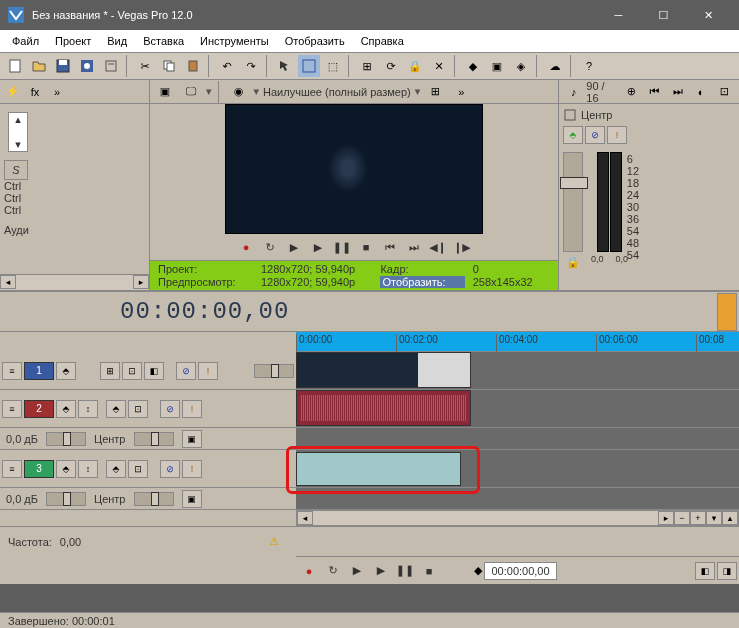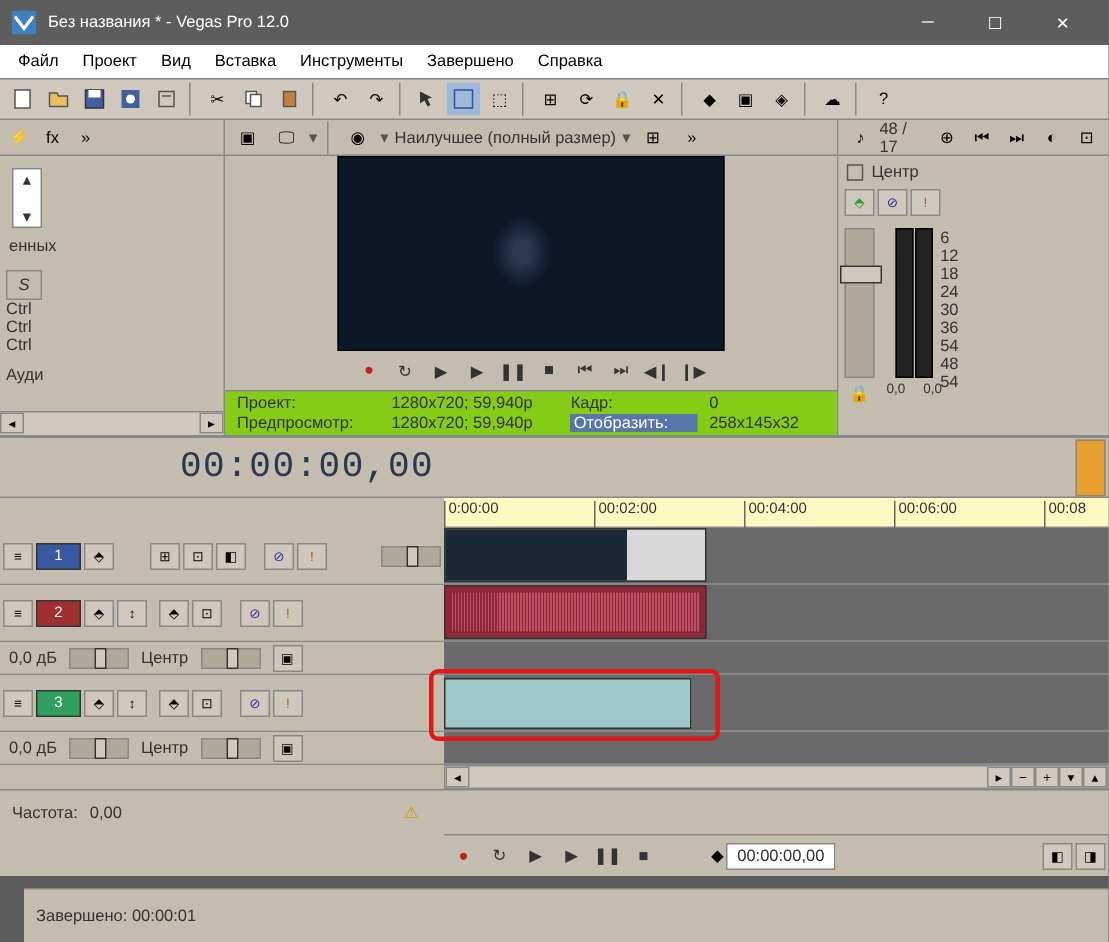--- a/index.html
+++ b/index.html
@@ -35,41 +35,41 @@
 .mixer-body { flex: 1; display: flex; padding: 4px; gap: 8px; }
 .fader-col { display: flex; flex-direction: column; align-items: center; }
 .fader { width: 20px; height: 100px; background: #b0a898; border: 1px solid #888; position: relative; }
 .fader-handle { position: absolute; left: -4px; width: 28px; height: 12px; background: #d0c8bc; border: 1px solid #333; top: 24px; }
 .meter { width: 12px; height: 100px; background: #222; border: 1px solid #000; position: relative; }
 .meter-scale { position: absolute; right: -18px; top: 0; font-size: 9px; color: #333; display: flex; flex-direction: column; justify-content: space-between; height: 100%; }
 .mixer-readout { font-size: 9px; color: #333; text-align: center; }
 .timeline-area { background: #c4bcae; border-top: 2px solid #888; }
 .time-display { height: 40px; display: flex; align-items: center; background: #c4bcae; border-bottom: 1px solid #888; }
 .time-display-text { font-size: 24px; color: #2a3850; padding-left: 120px; font-family: 'Courier New', monospace; letter-spacing: 1px; }
-.ruler { height: 20px; background: #fef9c3; display: flex; border-bottom: 1px solid #888; margin-left: 296px; position: relative; }
+.ruler { height: 20px; background: #0ea5e9; display: flex; border-bottom: 1px solid #888; margin-left: 296px; position: relative; }
 .ruler-tick { position: absolute; font-size: 10px; color: #333; top: 2px; border-left: 1px solid #666; padding-left: 2px; height: 100%; }
 .tracks { display: flex; flex-direction: column; }
 .track { display: flex; height: 38px; border-bottom: 1px solid #888; }
 .track-header { width: 296px; background: #c4bcae; display: flex; align-items: center; padding: 2px; gap: 2px; }
 .track-badge { width: 30px; height: 18px; display: flex; align-items: center; justify-content: center; color: #fff; font-size: 10px; border: 1px solid #333; }
 .track-content { flex: 1; background: #6a6a6a; position: relative; }
 .clip-video { position: absolute; left: 0; top: 0; width: 175px; height: 36px; background: linear-gradient(to right, #1a2838 70%, #d8d8d8 70%); border: 1px solid #333; }
 .clip-audio1 { position: absolute; left: 0; top: 0; width: 175px; height: 36px; background: #8a2838; border: 1px solid #333; }
 .clip-audio1::after { content: ''; position: absolute; inset: 4px; background: repeating-linear-gradient(90deg, #c05060 0 1px, #8a2838 1px 2px); }
 .clip-audio2 { position: absolute; left: 0; top: 2px; width: 165px; height: 34px; background: #a0c8c8; border: 1px solid #333; }
 .highlight-box { position: absolute; border: 3px solid #e01818; border-radius: 6px; pointer-events: none; z-index: 100; }
 .track-small-btn { width: 20px; height: 18px; display: flex; align-items: center; justify-content: center; cursor: pointer; border: 1px solid #888; background: #d0c8bc; font-size: 9px; }
 .track-slider { width: 40px; height: 14px; background: #b0a898; border: 1px solid #888; position: relative; }
 .track-slider-handle { position: absolute; width: 8px; height: 14px; background: #d0c8bc; border: 1px solid #333; left: 16px; top: -1px; }
 .bottom-area { background: #c4bcae; padding: 4px 8px; border-top: 1px solid #888; }
 .freq-row { display: flex; align-items: center; gap: 8px; color: #333; padding: 4px 0; }
 .transport-bottom { height: 28px; display: flex; align-items: center; gap: 2px; padding: 2px; border-top: 1px solid #888; margin-left: 296px; }
 .scroll-h { height: 16px; background: #d0c8bc; border: 1px solid #888; margin-left: 296px; display: flex; }
 .scroll-h-btn { width: 16px; height: 14px; background: #d0c8bc; border: 1px solid #888; display: flex; align-items: center; justify-content: center; cursor: pointer; font-size: 9px; }
-.status-bar { position: absolute; bottom: 0; left: 16px; right: 0; height: 36px; background: #c4bcae; border-top: 1px solid #888; display: flex; align-items: center; padding: 0 8px; color: #333; font-size: 10px; justify-content: space-between; }
+.status-bar { position: absolute; bottom: 0; left: 0; right: 0; height: 16px; background: #c4bcae; border-top: 1px solid #888; display: flex; align-items: center; padding: 0 8px; color: #333; font-size: 10px; justify-content: space-between; }
 .icon-sq { width: 14px; height: 14px; }
 </style>
 </head>
 <body>
 
 <div class="window">
   <div class="titlebar">
     <svg class="titlebar-icon" viewBox="0 0 16 16">
         <rect width="16" height="16" fill="#4080c0"></rect>
         <path d="M2 4 L8 12 L14 4" stroke="#fff" fill="none" stroke-width="2"></path>
@@ -81,21 +81,21 @@
       <div class="titlebar-btn">✕</div>
     </div>
   </div>
 
   <div class="menubar">
     <span class="menu-item">Файл</span>
     <span class="menu-item">Проект</span>
     <span class="menu-item">Вид</span>
     <span class="menu-item">Вставка</span>
     <span class="menu-item">Инструменты</span>
-    <span class="menu-item">Завершено</span>
+    <span class="menu-item">Отобразить</span>
     <span class="menu-item">Справка</span>
   </div>
 
   <div class="toolbar">
     <div class="tool-btn">
         <svg class="icon-sq" viewBox="0 0 14 14">
           <rect x="2" y="1" width="10" height="12" fill="#fff" stroke="#555"></rect>
         </svg>
       </div>
     <div class="tool-btn">
@@ -169,21 +169,20 @@
       <div class="explorer-toolbar">
         <div class="tool-btn" style="color:#d0a000">⚡</div>
         <div class="tool-btn">fx</div>
         <div class="tool-btn">»</div>
       </div>
       <div class="explorer-body">
         <div style="background:#fff;border:1px solid #888;width:20px;height:40px;margin:4px;display:flex;flex-direction:column;align-items:center;justify-content:space-between">
             <span>▴</span>
             <span>▾</span>
           </div>
-        <div style="padding:2px">енных</div>
         <div style="margin-top:8px;border:1px solid #888;width:24px;height:20px;display:flex;align-items:center;justify-content:center;font-style:italic">S</div>
         <div style="margin-top:0">
           <div>Ctrl</div>
           <div>Ctrl</div>
           <div>Ctrl</div>
         </div>
         <div style="margin-top:8px">Ауди</div>
       </div>
       <div style="position:absolute;bottom:0;left:0;right:0;height:16px;background:#d0c8bc;border-top:1px solid #888;display:flex">
           <div class="scroll-h-btn">◂</div>
@@ -228,21 +227,21 @@
         <span>Предпросмотр:</span>
         <span>1280x720; 59,940p</span>
         <span>Отобразить:</span>
         <span>258x145x32</span>
       </div>
     </div>
 
     <div class="mixer">
       <div class="mixer-toolbar">
         <div class="tool-btn">♪</div>
-        <span style="color:#333">48 / 17</span>
+        <span style="color:#333">90 / 16</span>
         <div class="tool-btn">⊕</div>
         <div class="tool-btn">⏮</div>
         <div class="tool-btn">⏭</div>
         <div class="tool-btn">◐</div>
         <div class="tool-btn">⊡</div>
       </div>
       <div class="mixer-master">
         <div class="master-label">
           <svg class="icon-sq" viewBox="0 0 14 14">
               <rect x="2" y="2" width="10" height="10" fill="none" stroke="#555"></rect>

